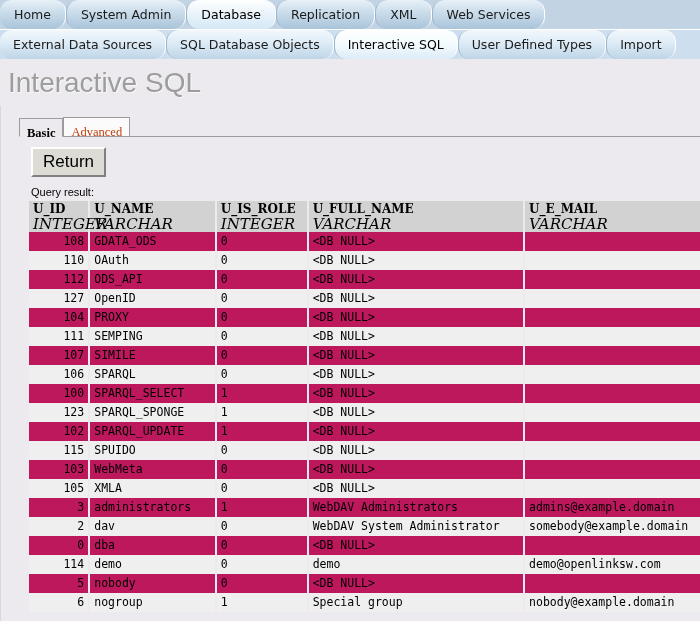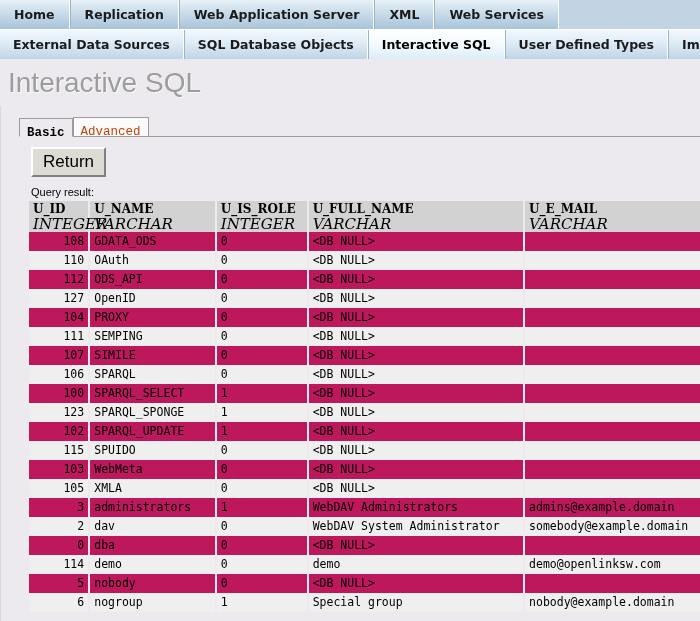--- a/index.html
+++ b/index.html
@@ -30,28 +30,29 @@
     background: #cddfee;
     border-top: 1px solid #ffffff;
   }
   .nav-tab {
     display: flex;
     align-items: center;
     justify-content: center;
     padding: 0 14px;
     font-family: "DejaVu Sans", sans-serif;
     font-size: 12.5px;
-    font-weight: bold;
+    font-weight: normal;
     color: #1b1b1b;
     background: linear-gradient(to bottom, #e8f1f8 0%, #cfe0ed 35%, #a9c4da 100%);
     border-right: 1px solid #ffffff;
     border-left: 1px solid #9bb5cb;
     box-sizing: border-box;
     cursor: default;
     flex: 0 0 auto;
+    border-radius: 12px;
   }
   .nav-tab:first-child { border-left: none; }
   .nav-tab.active {
     background: linear-gradient(to bottom, #ffffff 0%, #eaf4fb 45%, #d4e8f6 100%);
     color: #000;
   }
   .navbar.row2 .nav-tab {
     background: linear-gradient(to bottom, #f2f8fc 0%, #e0edf7 40%, #bed5e7 100%);
     font-size: 12.5px;
     padding: 0 13px;
@@ -95,21 +96,21 @@
   .subtabs {
     display: flex;
     align-items: flex-end;
     height: 19px;
     margin: 0 0 0 2px;
     border-bottom: 1px solid #9c9c9c;
     width: 690px;
     box-sizing: border-box;
   }
   .subtab {
-    font-family: Liberation Mono, monospace;
+    font-family: Liberation Serif, serif;
     font-size: 12.5px;
     padding: 7px 7px 2px 7px;
     line-height: 14px;
     box-sizing: border-box;
     cursor: default;
     height: 19px;
     text-align: right;
   }
   .subtab.active {
     font-weight: bold;
@@ -203,22 +204,23 @@
   col.c-uname     { width: 122px; }
   col.c-uisrole   { width: 88px; }
   col.c-ufullname { width: 210px; }
   col.c-uemail    { width: 186px; }
 </style>
 </head>
 <body>
 
 <div class="navbar" id="nav-primary">
     <div class="nav-tab">Home</div>
+    <div class="nav-tab">System Admin</div>
+    <div class="nav-tab active">Database</div>
     <div class="nav-tab">Replication</div>
-    <div class="nav-tab">Web Application Server</div>
     <div class="nav-tab">XML</div>
     <div class="nav-tab">Web Services</div>
   </div>
 
 <div class="navbar row2" id="nav-secondary">
     <div class="nav-tab">External Data Sources</div>
     <div class="nav-tab">SQL Database Objects</div>
     <div class="nav-tab active">Interactive SQL</div>
     <div class="nav-tab">User Defined Types</div>
     <div class="nav-tab">Import</div>

